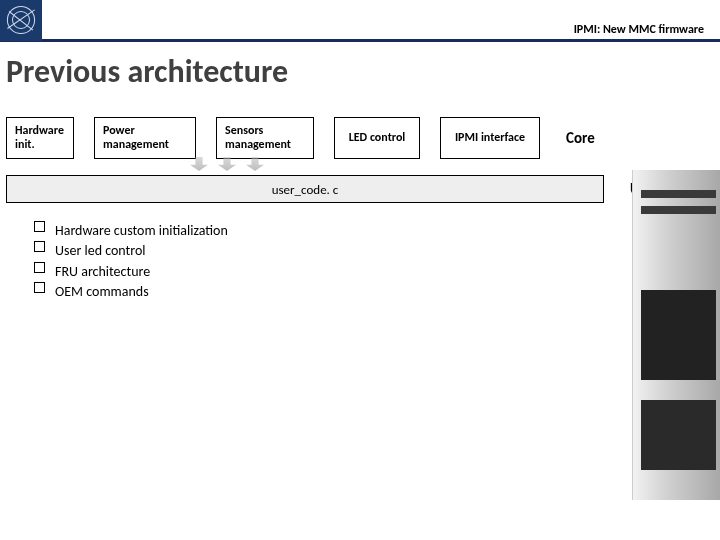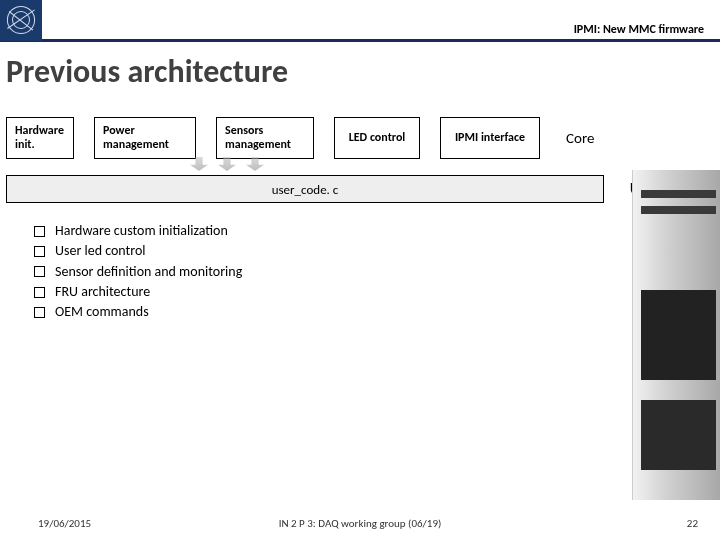--- a/index.html
+++ b/index.html
@@ -28,21 +28,21 @@
     border: 1.5px solid #000; background: #fff;
     font-size: 12px; font-weight: bold; 
     display: flex; align-items: center; justify-content: center;
     height: 42px; padding: 2px 8px; line-height: 1.15;
   }
   .b0 { width: 68px; }
   .b1 { width: 102px; }
   .b2 { width: 98px; }
   .b3 { width: 86px; }
   .b4 { width: 100px; }
-  .core-label { font-size: 15px; font-weight: normal; padding-left: 6px; }
+  .core-label { font-size: 15px; font-weight: bold; padding-left: 6px; }
 
   
   .connectors {
     position: relative; height: 20px; margin-top: -2px;
   }
   .arrow {
     position: absolute; width: 18px; height: 14px;
     background: linear-gradient(#bbb,#888);
     clip-path: polygon(30% 0, 70% 0, 70% 55%, 100% 55%, 50% 100%, 0 55%, 30% 55%);
     opacity: 0.55;
@@ -58,21 +58,21 @@
     font-size: 13px; text-align: center;
     height: 28px; display: flex; align-items: center; justify-content: center;
     width: 598px;
   }
   .user-label { font-size: 15px; font-weight: bold; padding-left: 6px; }
 
   
   .bullets { padding: 18px 0 0 34px; }
   .bullets li {
     list-style: none; font-size: 14px; line-height: 1.45;
-    display: flex; align-items: center; gap: 10px;
+    display: flex; gap: 10px;
   }
   .checkbox {
     width: 11px; height: 11px; border: 1.2px solid #000; flex-shrink: 0;
   }
 
   
   .hw-photo {
     position: absolute; right: 0; top: 170px; width: 88px; height: 330px;
     background: linear-gradient(90deg, #f2f2f2 0%, #d0d0d0 40%, #a8a8a8 100%);
     border-left: 1px solid #ccc;
@@ -133,38 +133,29 @@
     <li>
         <span class="checkbox"></span>
         <span>Hardware custom initialization</span>
       </li>
     <li>
         <span class="checkbox"></span>
         <span>User led control</span>
       </li>
     <li>
         <span class="checkbox"></span>
-        <span>Sensor definition and monitoring</span>
-      </li>
-    <li>
-        <span class="checkbox"></span>
         <span>FRU architecture</span>
       </li>
     <li>
         <span class="checkbox"></span>
         <span>OEM commands</span>
       </li>
   </ul>
 
   <div class="hw-photo">
     <div class="slot" style="top:20px;height:8px;"></div>
     <div class="slot" style="top:36px;height:8px;"></div>
     <div class="slot" style="top:120px;height:90px;background:#222;"></div>
     <div class="slot" style="top:230px;height:70px;background:#2a2a2a;"></div>
   </div>
 
-  <div class="footer">
-    <span>19/06/2015</span>
-    <span class="center">IN 2 P 3: DAQ working group (06/19)</span>
-    <span>22</span>
-  </div>
 
 </div>
 
 </body></html>

